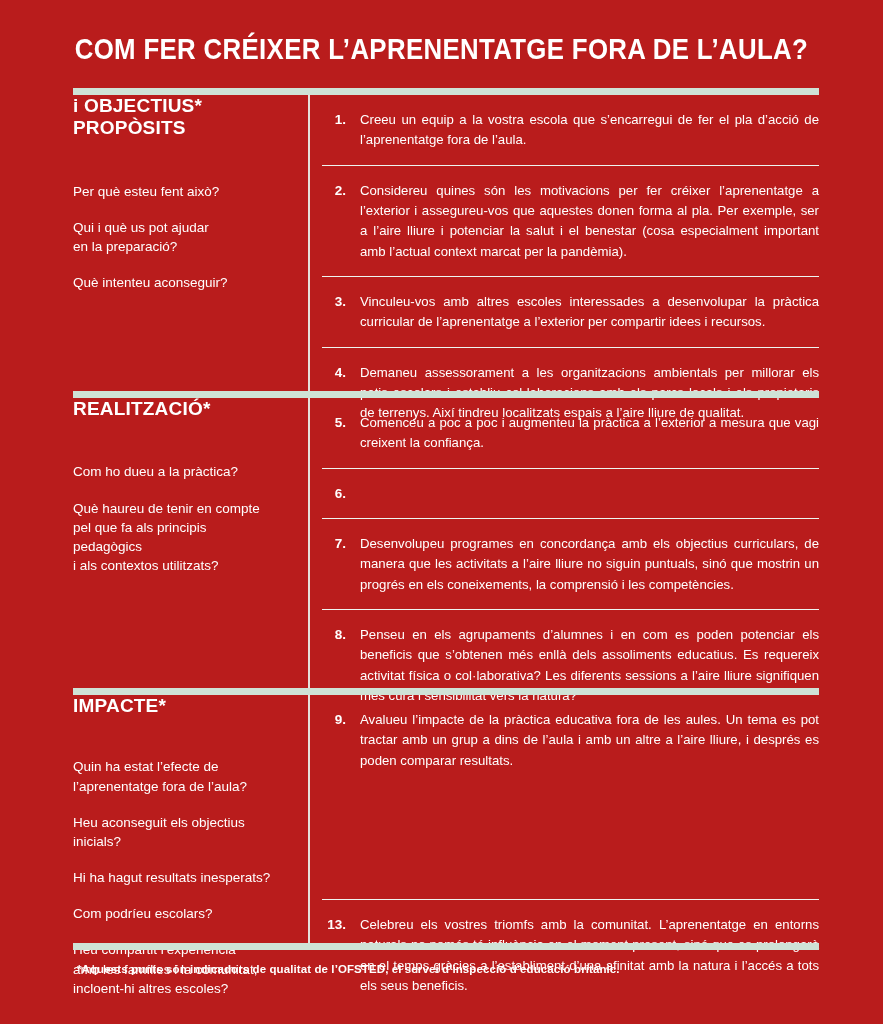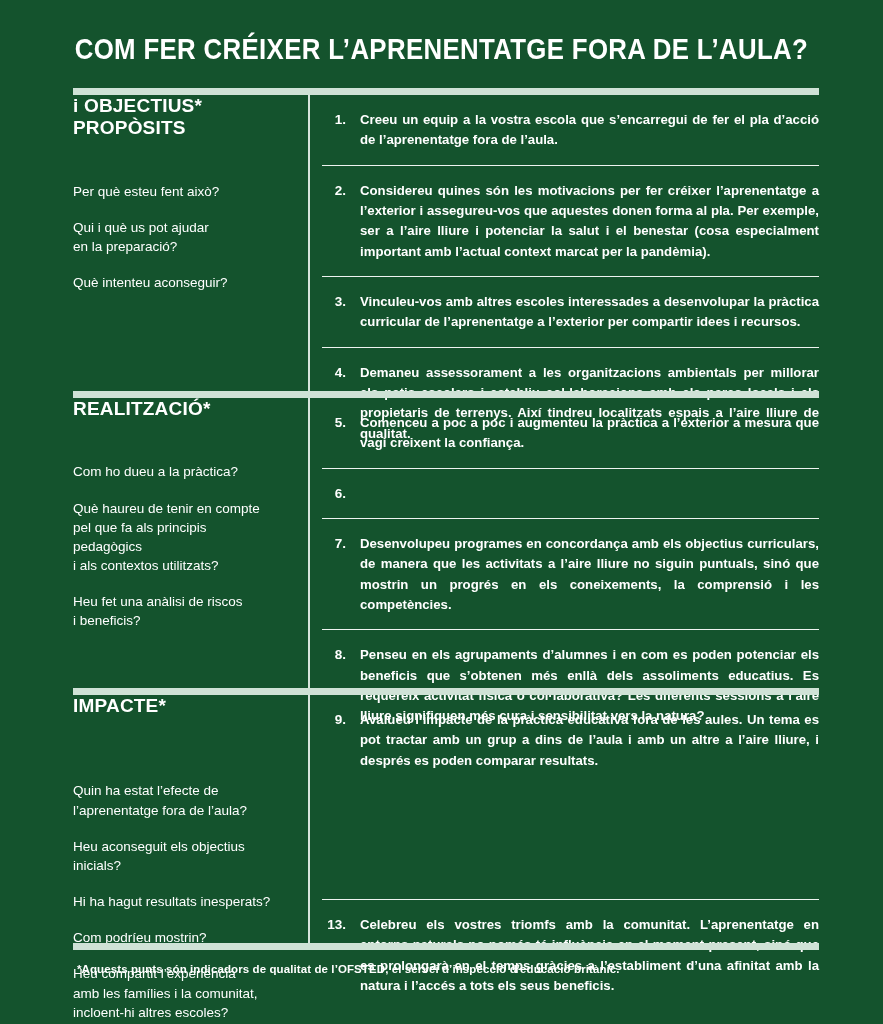--- a/index.html
+++ b/index.html
@@ -14,21 +14,21 @@
     background: #55a079;
     font-family: "Liberation Sans", sans-serif;
     color: #ffffff;
     -webkit-font-smoothing: antialiased;
   }
 
   .poster {
     position: relative;
     width: 883px;
     height: 1024px;
-    background: #14532d;
+    background: #b91c1c;
   }
 
   
   .title-bar {
     position: absolute;
     left: 0;
     top: 32px;
     width: 883px;
     text-align: center;
   }
@@ -124,21 +124,21 @@
     text-align: right;
     padding-right: 14px;
     font-size: 13.5px;
     font-weight: 700;
     line-height: 1.5;
     color: #ffffff;
   }
   .item-text {
     flex: 1 1 auto;
     font-size: 13.2px;
-    font-weight: 700;
+    font-weight: 400;
     line-height: 1.54;
     color: #ffffff;
     text-align: justify;
     hyphens: auto;
   }
 
   
   .footnote {
     position: absolute;
     left: 77px;
@@ -195,21 +195,20 @@
     </div>
 
     <div class="section-bar" style="top:303px;"></div>
     <div class="section" style="top:310px; height:290px;">
       <div class="left-col">
         <div class="sec-heading">
           <div>REALITZACIÓ*</div>
         </div>
         <div class="question">Com ho dueu a la pràctica?</div>
         <div class="question">Què haureu de tenir en compte<br>pel que fa als principis<br>pedagògics<br>i als contextos utilitzats?</div>
-        <div class="question">Heu fet una anàlisi de riscos<br>i beneficis?</div>
       </div>
       <div class="right-col">
         <div class="item">
           <div class="item-num">5.</div>
           <div class="item-text">Comenceu a poc a poc i augmenteu la pràctica a l’exterior a mesura que vagi creixent la confiança.</div>
         </div>
         <div class="item">
           <div class="item-num">6.</div>
         </div>
         <div class="item">
@@ -219,27 +218,27 @@
         <div class="item">
           <div class="item-num">8.</div>
           <div class="item-text">Penseu en els agrupaments d’alumnes i en com es poden potenciar els beneficis que s’obtenen més enllà dels assoliments educatius. Es requereix activitat física o col·laborativa? Les diferents sessions a l’aire lliure signifiquen més cura i sensibilitat vers la natura?</div>
         </div>
       </div>
     </div>
 
     <div class="section-bar" style="top:600px;"></div>
     <div class="section" style="top:607px; height:248px;">
       <div class="left-col">
-        <div class="sec-heading" style="margin-bottom:64px;">
+        <div class="sec-heading" style="margin-bottom:40px;">
           <div>IMPACTE*</div>
         </div>
         <div class="question">Quin ha estat l’efecte de<br>l’aprenentatge fora de l’aula?</div>
         <div class="question">Heu aconseguit els objectius<br>inicials?</div>
         <div class="question">Hi ha hagut resultats inesperats?</div>
-        <div class="question">Com podríeu mostrin?</div>
+        <div class="question">Com podríeu escolars?</div>
         <div class="question">Heu compartit l’experiència<br>amb les famílies i la comunitat,<br>incloent-hi altres escoles?</div>
       </div>
       <div class="right-col">
         <div class="item" style="padding-bottom:128px;">
           <div class="item-num">9.</div>
           <div class="item-text">Avalueu l’impacte de la pràctica educativa fora de les aules. Un tema es pot tractar amb un grup a dins de l’aula i amb un altre a l’aire lliure, i després es poden comparar resultats.</div>
         </div>
         <div class="item">
           <div class="item-num">13.</div>
           <div class="item-text">Celebreu els vostres triomfs amb la comunitat. L’aprenentatge en entorns naturals no només té influència en el moment present, sinó que es prolongarà en el temps gràcies a l’establiment d’una afinitat amb la natura i l’accés a tots els seus beneficis.</div>

